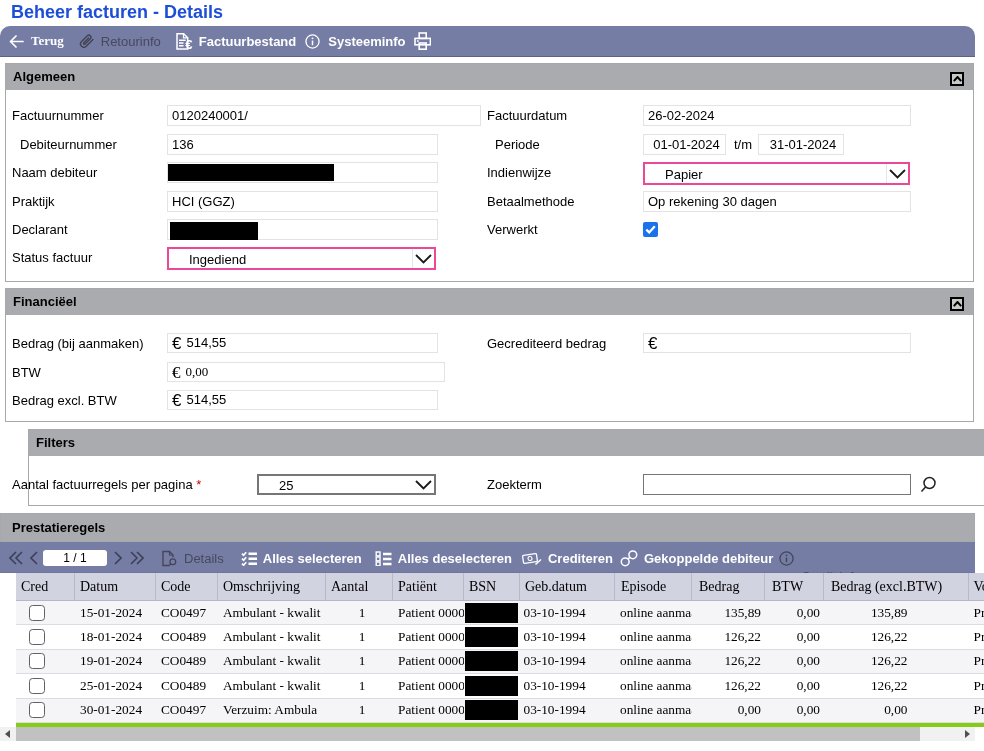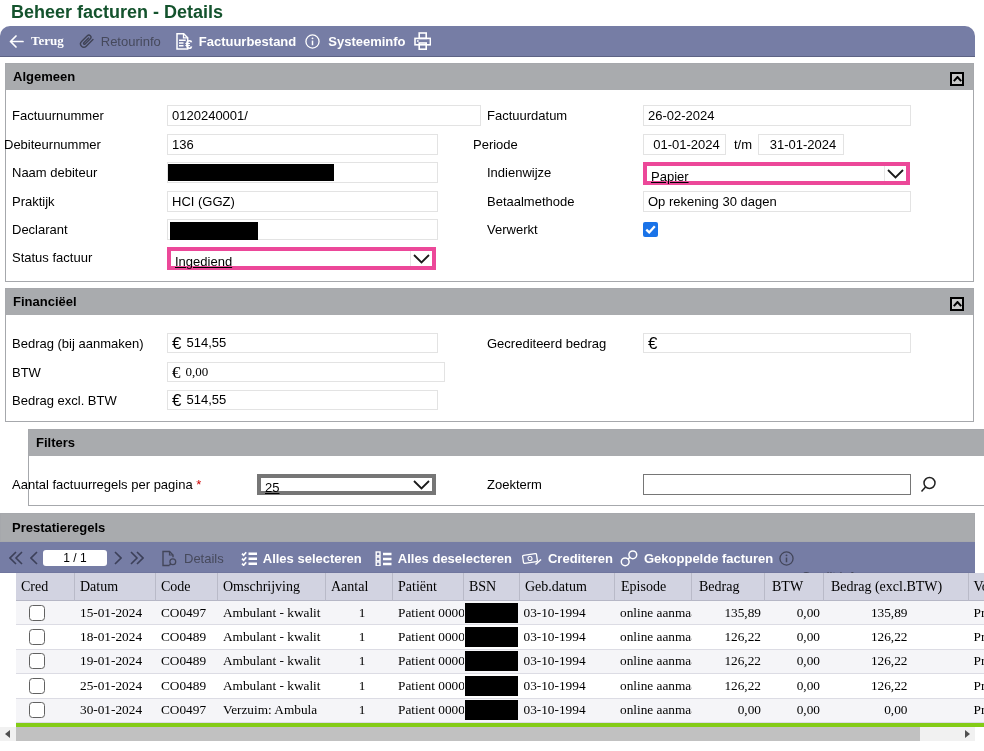--- a/index.html
+++ b/index.html
@@ -1,25 +1,25 @@
 <!DOCTYPE html>
 <html><head><meta charset="utf-8">
 <style>
 * { margin:0; padding:0; box-sizing:border-box; }
 html,body { width:984px; height:751px; background:#fff; font-family:"Liberation Sans", sans-serif; font-size:13px; color:#000; overflow:hidden; }
 .abs { position:absolute; }
-.title { position:absolute; left:11px; top:2px; font-size:18px; font-weight:bold; color:#14532d; }
+.title { position:absolute; left:11px; top:2px; font-size:18px; font-weight:bold; color:#1d4ed8; }
 .tb1 { position:absolute; left:0; top:26px; width:975px; height:31px; background:#767da5; border-radius:10px 10px 0 0; border-bottom:1px solid #5d6384; display:flex; align-items:center; color:#fff; font-weight:bold; }
 .panel { position:absolute; left:5px; width:969px; border:1px solid #a6a8ac; background:#fff; }
 .phead { height:26px; background:#a9abae; font-weight:bold; line-height:26px; padding-left:7px; position:relative; }
 .collapse { position:absolute; right:9px; top:8px; width:14px; height:14px; border:2px solid #000; background:#c8c8c8; display:flex; align-items:center; justify-content:center; }
 .lab { position:absolute; left:12px; top:0; line-height:21px; white-space:nowrap; }
 .lab2 { position:absolute; left:487px; top:0; line-height:21px; white-space:nowrap; }
 .fld { position:absolute; border:1px solid #e3e3e3; background:#fff; height:21px; line-height:19px; padding-left:4px; white-space:nowrap; overflow:hidden; }
-.sel { position:absolute; border:4px solid #ec4899; background:#fff; height:23px; line-height:21px; padding-left:4px; white-space:nowrap;text-decoration:underline; }
+.sel { position:absolute; border:2px solid #ec4899; background:#fff; height:23px; line-height:21px; padding-left:20px; white-space:nowrap; }
 .sel .chev { position:absolute; right:0; top:0; width:22px; height:100%; border-left:1px solid #e6e6e6; display:flex; align-items:center; justify-content:center; }
 .euro { font-size:17px; margin-right:5px; vertical-align:-2px; }
 .black { position:absolute; background:#000; }
 .req { color:#c00; }
 
 table { border-collapse:separate; border-spacing:0; table-layout:fixed; width:1248px; }
 th, td { box-sizing:border-box; }
 th { background:#d2d3e1; font-weight:normal; font-size:14px; text-align:left; height:28px; padding:0 0 0 5px; border-right:1px solid #b9bac8; border-bottom:1px solid #b6b7c6; overflow:hidden; white-space:nowrap; }
 td { height:24.4px; font-size:13.3px; padding:0 0 0 5px; overflow:hidden; white-space:nowrap; border-bottom:1px solid #dcdce4; }
 tr.odd td { background:#f5f5f8; }
@@ -71,23 +71,23 @@
           <path d="M0.8 5.2 L4.5 1 L8.2 5.2" stroke="#000" stroke-width="2" fill="none"></path>
         </svg>
       </div>
   </div>
 </div>
 <div class="lab abs" style="left:12px; top:105px;">Factuurnummer</div>
 <div class="fld" style="left:167px; top:105px; width:314px;">0120240001/</div>
 <div class="lab abs" style="left:487px; top:105px;">Factuurdatum</div>
 <div class="fld" style="left:643px; top:105px; width:268px;">26-02-2024</div>
 
-<div class="lab abs" style="left:4px; top:133.5px;">Debiteurnummer</div>
+<div class="lab abs" style="left:20px; top:133.5px;">Debiteurnummer</div>
 <div class="fld" style="left:167px; top:133.5px; width:271px;">136</div>
-<div class="lab abs" style="left:473px; top:133.5px;">Periode</div>
+<div class="lab abs" style="left:495px; top:133.5px;">Periode</div>
 <div class="fld" style="left:643px; top:133.5px; width:83px; text-align:center;">01-01-2024</div>
 <div class="abs" style="left:734px; top:133.5px; line-height:21px;">t/m</div>
 <div class="fld" style="left:758px; top:133.5px; width:86px; text-align:center;">31-01-2024</div>
 
 <div class="lab abs" style="left:12px; top:162px;">Naam debiteur</div>
 <div class="fld" style="left:167px; top:162px; width:271px;"></div>
 <div class="black" style="left:168px; top:163.5px; width:166px; height:17.5px;"></div>
 <div class="lab2 abs" style="left:487px; top:162px;">Indienwijze</div>
 <div class="sel" style="left:643px; top:162px; width:267px;">Papier<span class="chev">
       <svg width="17" height="10" viewBox="0 0 17 10">
@@ -193,21 +193,21 @@
       <rect x="1" y="3.5" width="14" height="8" rx="1" stroke="#fff" stroke-width="1.3" fill="none" transform="rotate(-8 8 7.5)"></rect>
       <circle cx="8" cy="7.5" r="2" stroke="#fff" stroke-width="1.1" fill="none" transform="rotate(-8 8 7.5)"></circle>
       <path d="M13.5 13.5 L19 8.5" stroke="#fff" stroke-width="1.5"></path>
     </svg>
   <span style="margin-left:6px;">Crediteren</span>
   <svg style="margin-left:7px;" width="18" height="17" viewBox="0 0 18 17">
       <circle cx="5.2" cy="11.8" r="3.9" stroke="#fff" stroke-width="1.5" fill="none"></circle>
       <circle cx="12.8" cy="4.8" r="3.9" stroke="#fff" stroke-width="1.5" fill="none"></circle>
       <path d="M7.8 9.3 L10.4 6.9" stroke="#fff" stroke-width="1.5"></path>
     </svg>
-  <span style="margin-left:6px;">Gekoppelde facturen</span>
+  <span style="margin-left:6px;">Gekoppelde debiteur</span>
   <svg style="margin-left:6px;" width="15" height="15" viewBox="0 0 16 16">
       <circle cx="8" cy="8" r="7" stroke="#43465a" stroke-width="1.4" fill="none"></circle>
       <circle cx="8" cy="4.6" r="1" fill="#43465a"></circle>
       <path d="M8 7 v5" stroke="#43465a" stroke-width="1.6"></path>
     </svg>
   <span style="margin-left:7px; color:#46495c; font-weight:normal;margin-top:36px;">Credit info</span>
 </div>
 
 <div class="abs" style="left:16px; top:573px; width:975px; overflow:hidden; border-bottom:4px solid #84cc16;font-family:Liberation Serif, serif;">
 <table>

